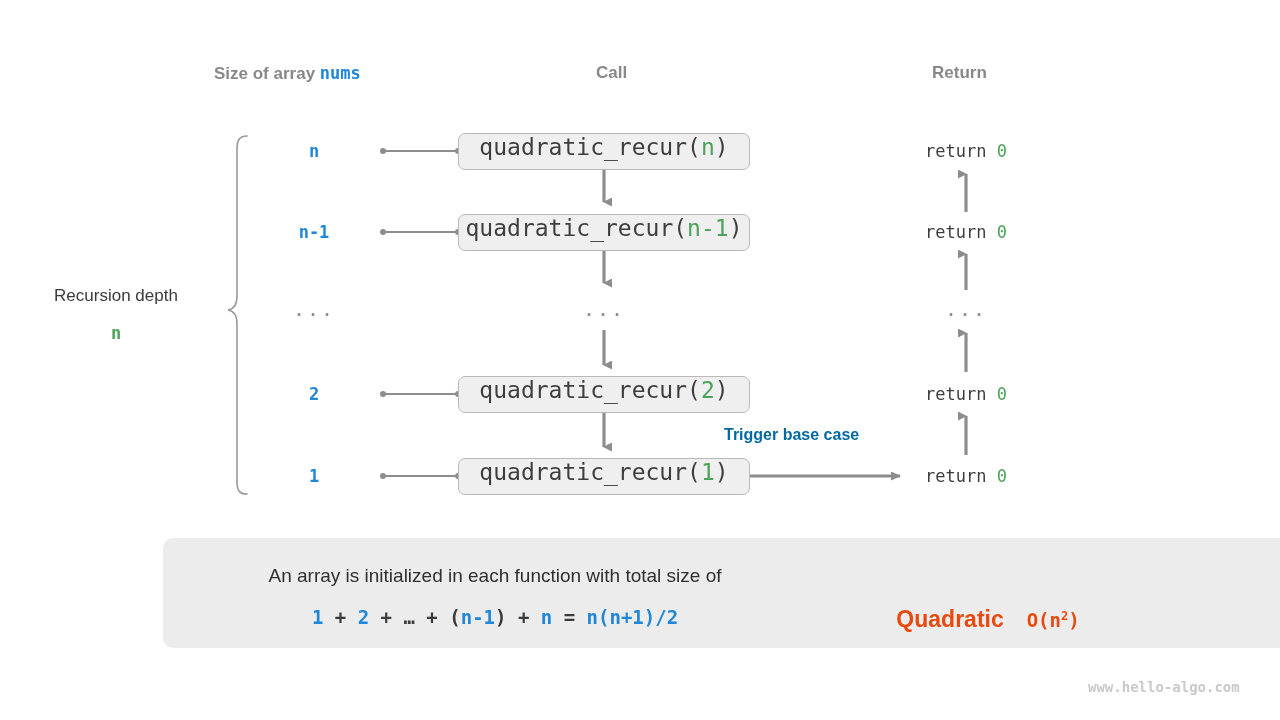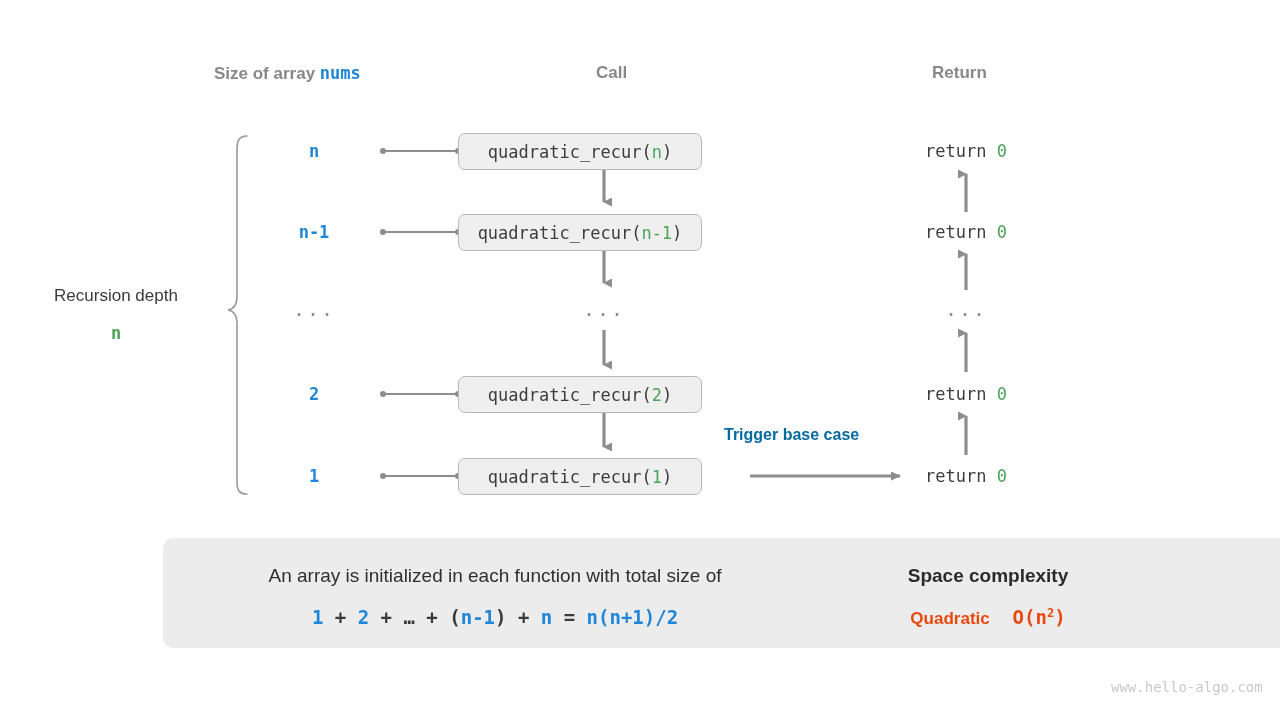--- a/index.html
+++ b/index.html
@@ -60,30 +60,29 @@
     font-family: "DejaVu Sans Mono", monospace;
     font-weight: bold;
     font-size: 17px;
     color: #4ba35a;
     text-align: center;
   }
 
   
   .call-box {
     box-sizing: border-box;
-    width: 244px;
+    width: 292px;
     height: 37px;
     background: #efefef;
     border: 1px solid #b9b9b9;
     border-radius: 7px;
     display: flex;
-    align-items: center;
     justify-content: center;
     font-family: "DejaVu Sans Mono", monospace;
-    font-size: 17px;
+    font-size: 23px;
     color: #3d3d3d;
     white-space: nowrap;
   }
   .call-box .arg { color: #4ba35a; }
 
   
   .ret-label {
     font-family: "DejaVu Sans Mono", monospace;
     font-size: 17px;
     color: #3d3d3d;
@@ -143,21 +142,21 @@
     text-align: center;
   }
   .summary-result {
     white-space: nowrap;
     text-align: center;
     color: #e8490f;
   }
   .summary-result .word {
     font-family: "Liberation Sans", sans-serif;
     font-weight: bold;
-    font-size: 17px;
+    font-size: 23px;
     text-align: right;
   }
   .summary-result .bigo {
     font-family: "DejaVu Sans Mono", monospace;
     font-weight: bold;
     font-size: 19px;
     margin-top: 45px;
   }
   .summary-result .bigo sup { font-size: 12px; }
 
@@ -280,19 +279,18 @@
       <span class="arg">1</span>
       <span>)</span>
     </div>
   <div class="abs ret-label" style="left:866px; top:466px; width:200px;"><span>return </span><span class="val">0</span></div>
 
   <div class="abs trigger-note" style="left:724px; top:426px;">Trigger base case</div>
 
   <div class="abs summary-panel" style="left:163px; top:538px; width:1136px; height:110px;">
     <div class="abs summary-line1" style="left:27px; top:27px; width:610px;">An array is initialized in each function with total size of</div>
     <div class="abs summary-formula" style="left:27px; top:68px; width:610px;" id="summary-formula"><span class="b">1</span><span> + </span><span class="b">2</span><span> + </span><span>…</span><span> + </span><span>(</span><span class="b">n-1</span><span>)</span><span> + </span><span class="b">n</span><span> = </span><span class="b">n(n+1)/2</span></div>
-    <div class="abs summary-title" style="left:700px; top:27px; width:250px;">Space complexity</div>
     <div class="abs summary-result" style="left:700px; top:68px; width:250px;"><span class="word">Quadratic</span><span class="bigo">&nbsp;&nbsp;<span>O(n</span><sup>2</sup><span>)</span></span></div>
   </div>
 
-  <div class="abs watermark" style="left:1111px; top:679px;">www.hello-algo.com</div>
+  <div class="abs watermark" style="left:1088px; top:679px;font-weight:bold;">www.hello-algo.com</div>
 
 </div>
 
 </body></html>

